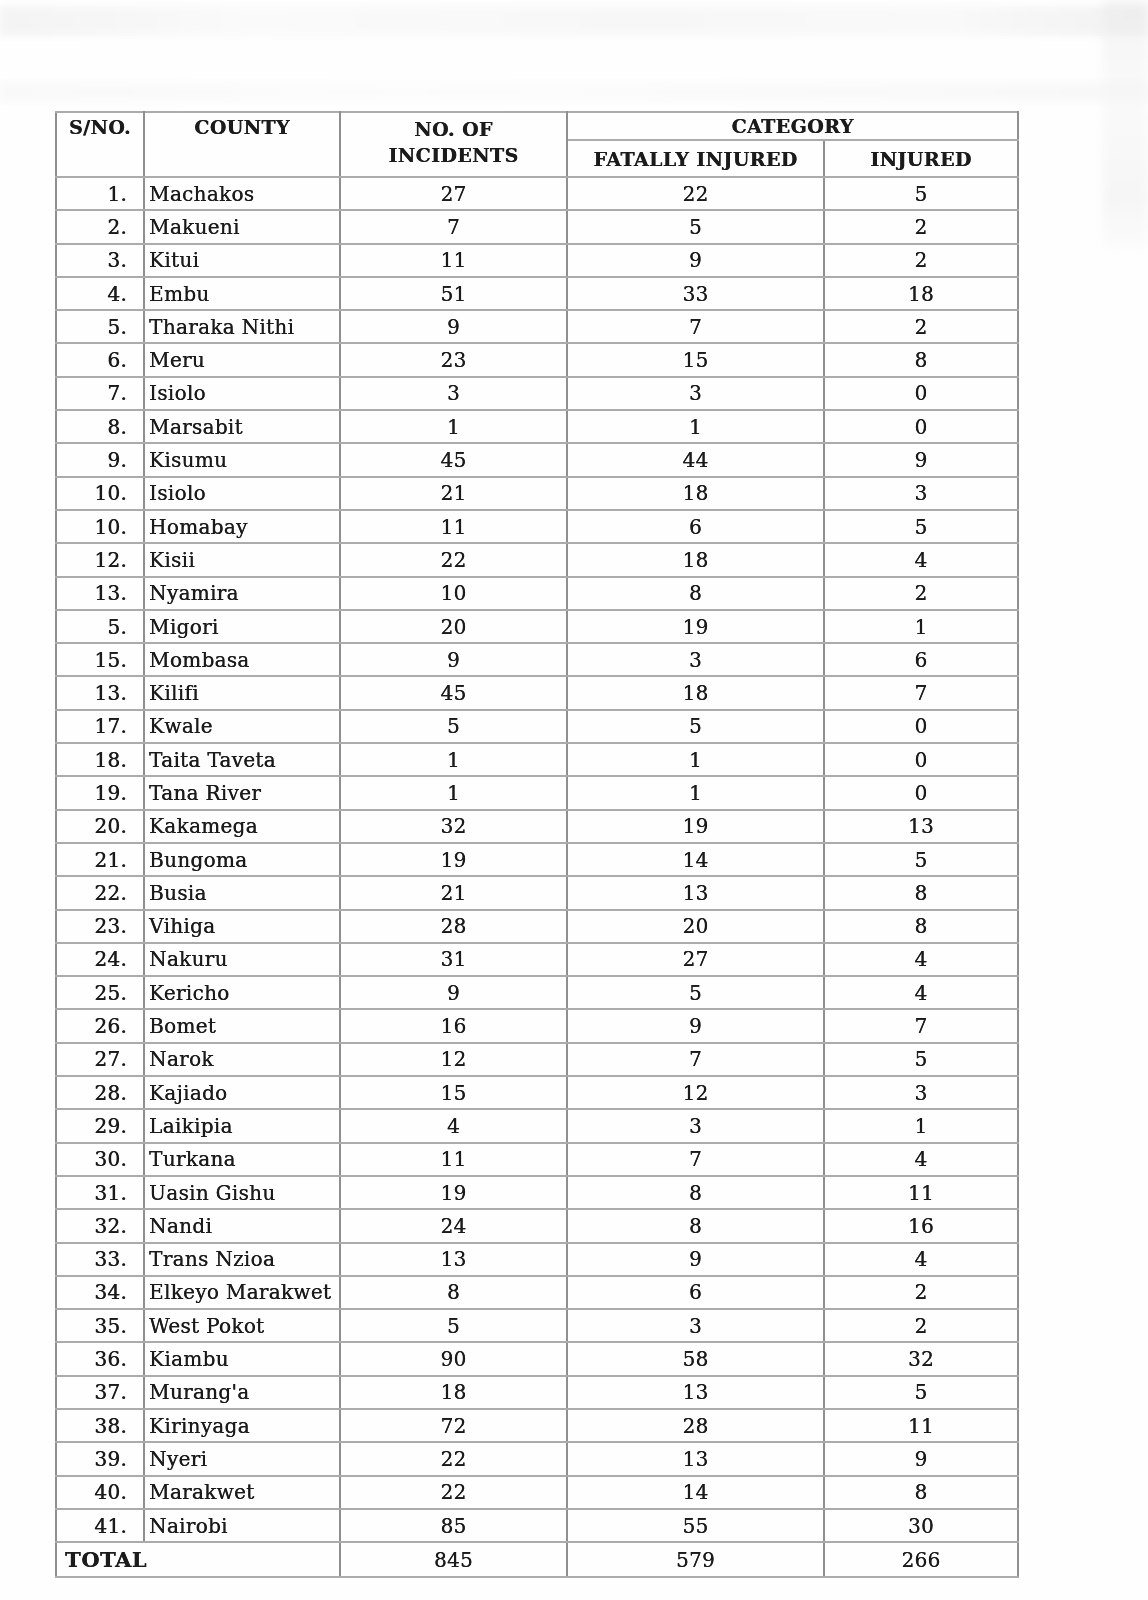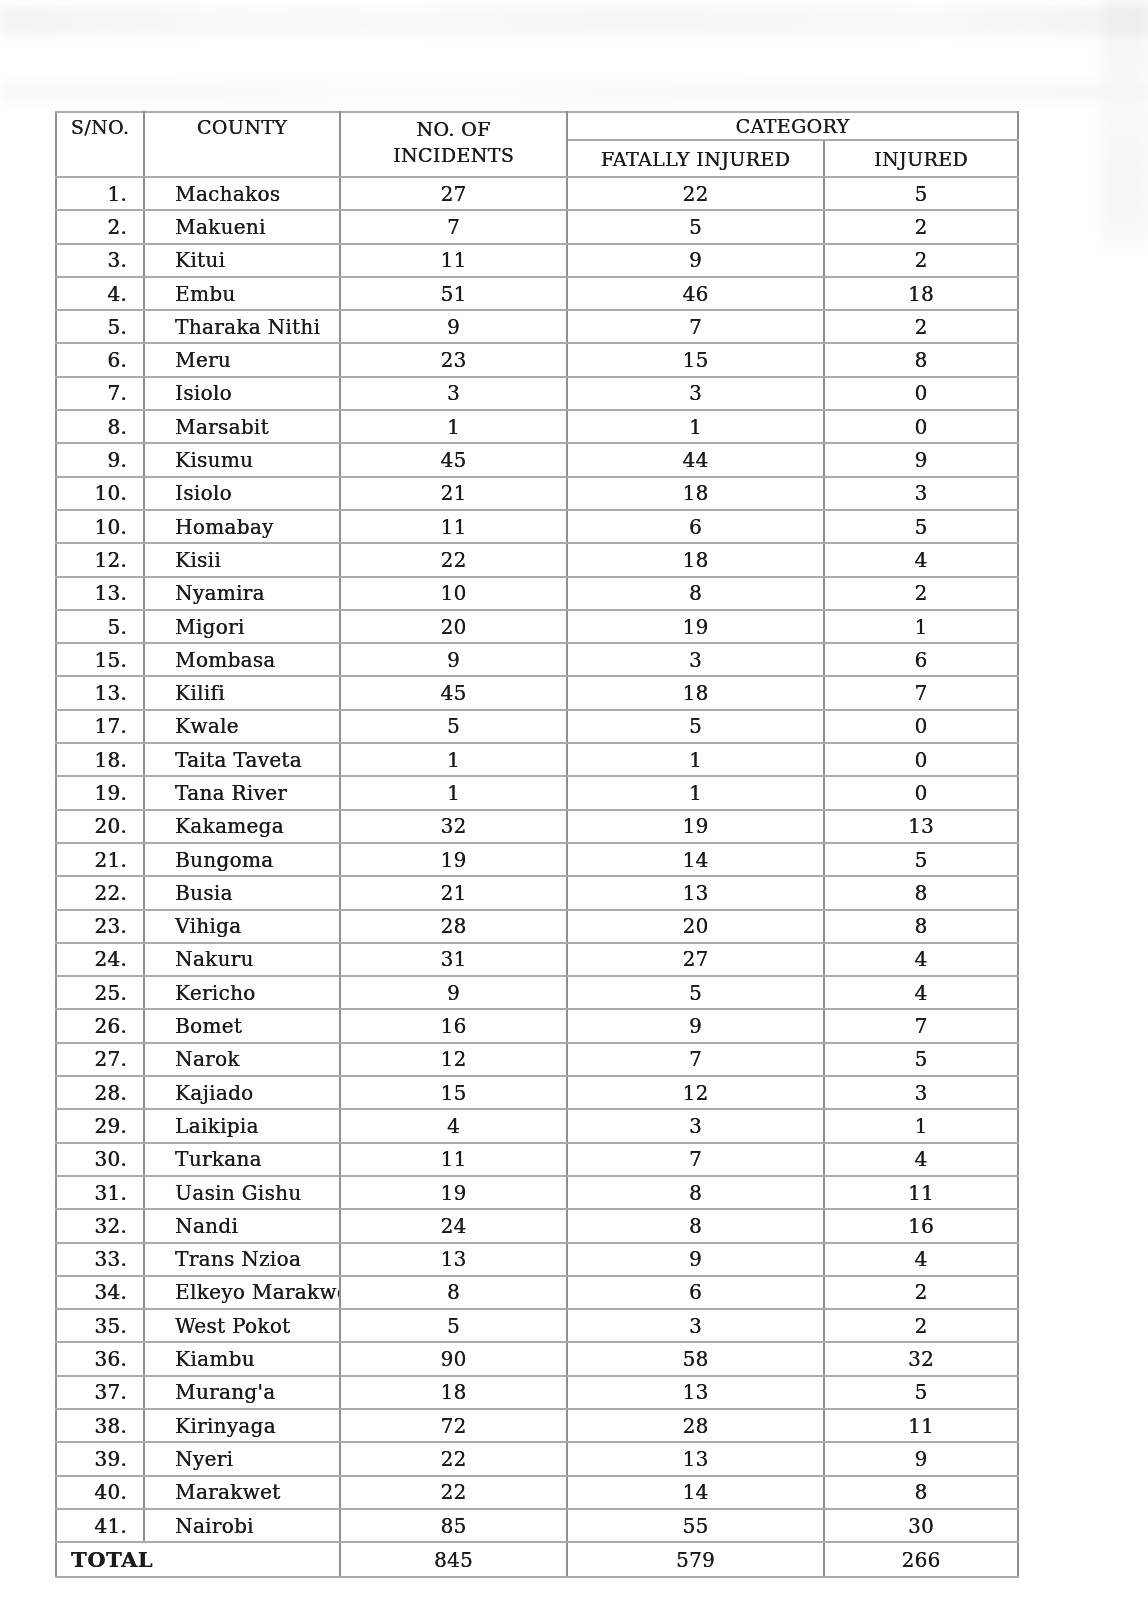--- a/index.html
+++ b/index.html
@@ -30,40 +30,40 @@
     border-left:2px solid #8f8f8f;
     border-right:2px solid #8f8f8f;
     border-top:2px solid #ababab;
     border-bottom:2px solid #ababab;
     padding:0;
     overflow:hidden;
     white-space:nowrap;
     text-shadow:0.35px 0 0 currentColor; 
   }
   thead th {
-    font-weight:normal;
+    font-weight:bold;
     font-size:19px;
     letter-spacing:.4px;
     text-align:center;
   }
   thead tr.hr1 { height:28px; }
   thead tr.hr2 { height:37px; }
   th.span2 { vertical-align:top; padding-top:3px; }
   th.span2 .line { display:block; line-height:26px; }
   th.cat { vertical-align:middle; }
 
   tbody td { height:31.3px; font-size:20px; vertical-align:middle; letter-spacing:.3px; }
   td.sno    { text-align:right; padding-right:16px; }
-  td.county { text-align:left;  padding-left:30px; }
+  td.county { text-align:left;  padding-left:4px; }
   td.num    { text-align:center; }
 
   tr.total-row td { height:33px; }
   td.total-label {
     font-weight:bold; font-size:21px; letter-spacing:.5px;
-    text-align:left; padding-left:14px;
+    text-align:left; padding-left:8px;
   }
 </style>
 </head>
 <body>
 
 <div class="page">
   <div class="smudge s1"></div>
   <div class="smudge s2"></div>
   <div class="smudge s3"></div>
 
@@ -109,21 +109,21 @@
         <td class="sno">3.</td>
         <td class="county">Kitui</td>
         <td class="num">11</td>
         <td class="num">9</td>
         <td class="num">2</td>
       </tr>
         <tr style="">
         <td class="sno">4.</td>
         <td class="county">Embu</td>
         <td class="num">51</td>
-        <td class="num">46</td>
+        <td class="num">33</td>
         <td class="num">18</td>
       </tr>
         <tr style="">
         <td class="sno">5.</td>
         <td class="county">Tharaka Nithi</td>
         <td class="num">9</td>
         <td class="num">7</td>
         <td class="num">2</td>
       </tr>
         <tr style="">

